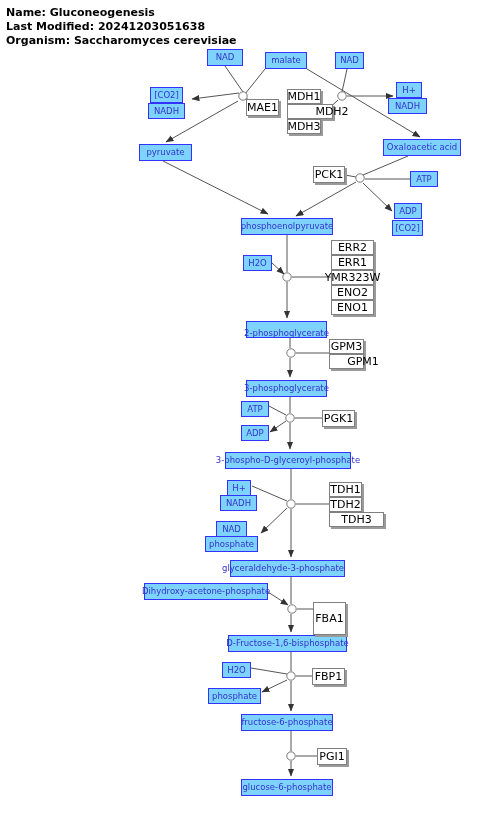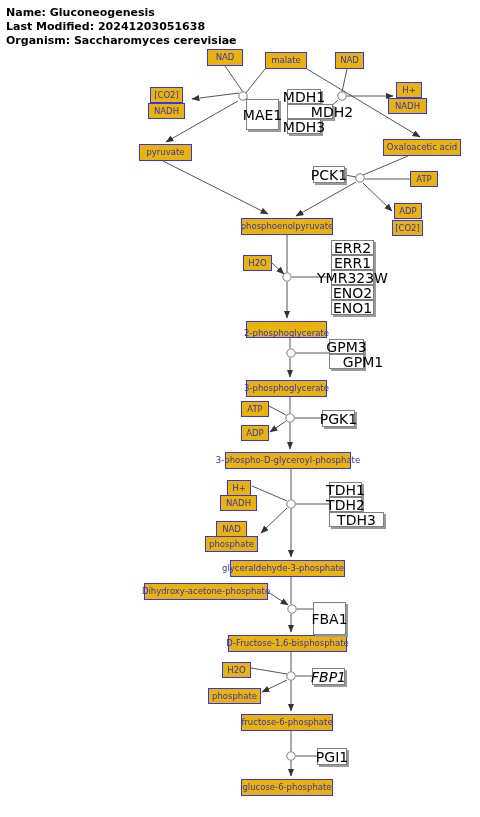--- a/index.html
+++ b/index.html
@@ -12,30 +12,30 @@
 
   .header{position:absolute;left:6px;top:6px;width:420px;}
   .header div{
     font-size:11px;font-weight:bold;color:#000;line-height:14px;
     white-space:nowrap;
   }
 
   
   .cpd{
     position:absolute;box-sizing:border-box;
-    border:1px solid #3333ff;background:#eab308;
+    border:1px solid #3333ff;background:#7dd3fc;
     color:#3333cc;font-size:8.5px;line-height:1;
     display:flex;align-items:center;justify-content:center;
     white-space:nowrap;height:16px;
   }
   
   .enz{
     position:absolute;box-sizing:border-box;
     border:1px solid #808080;background:#ffffff;
-    color:#000000;font-size:14px;line-height:1;
+    color:#000000;font-size:11px;line-height:1;
     display:flex;align-items:center;justify-content:center;
     white-space:nowrap;height:16px;
     box-shadow:2px 2px 0 0 #9a9a9a;
   }
 </style>
 </head>
 <body>
 
 <div id="canvas">
 
@@ -206,21 +206,21 @@
       </div>
       <div class="cpd" style="left: 208px; top: 688px; width: 53px; height: 16px;">
         <span>phosphate</span>
       </div>
       <div class="cpd" style="left: 241px; top: 714px; width: 92px; height: 17px;">
         <span>fructose-6-phosphate</span>
       </div>
       <div class="cpd" style="left: 241px; top: 779px; width: 92px; height: 17px;">
         <span>glucose-6-phosphate</span>
       </div>
-      <div class="enz" style="left: 246px; top: 99px; width: 33px; height: 31px;">
+      <div class="enz" style="left: 246px; top: 99px; width: 33px; height: 17px;">
         <span>MAE1</span>
       </div>
       <div class="enz" style="left: 287px; top: 89px; width: 34px; height: 15px;">
         <span>MDH1</span>
       </div>
       <div class="enz" style="left: 287px; top: 104px; width: 34px; height: 15px; padding-left: 44px;">
         <span>MDH2</span>
       </div>
       <div class="enz" style="left: 287px; top: 119px; width: 34px; height: 15px;">
         <span>MDH3</span>
@@ -257,20 +257,20 @@
       </div>
       <div class="enz" style="left: 329px; top: 497px; width: 33px; height: 15px;">
         <span>TDH2</span>
       </div>
       <div class="enz" style="left: 329px; top: 512px; width: 55px; height: 15px;">
         <span>TDH3</span>
       </div>
       <div class="enz" style="left: 313px; top: 602px; width: 33px; height: 33px;">
         <span>FBA1</span>
       </div>
-      <div class="enz" style="left: 312px; top: 668px; width: 33px; height: 17px; font-style: italic;">
+      <div class="enz" style="left: 312px; top: 668px; width: 33px; height: 17px;">
         <span>FBP1</span>
       </div>
       <div class="enz" style="left: 317px; top: 748px; width: 30px; height: 17px;">
         <span>PGI1</span>
       </div>
     </div>
 </div>
 
 </body></html>

